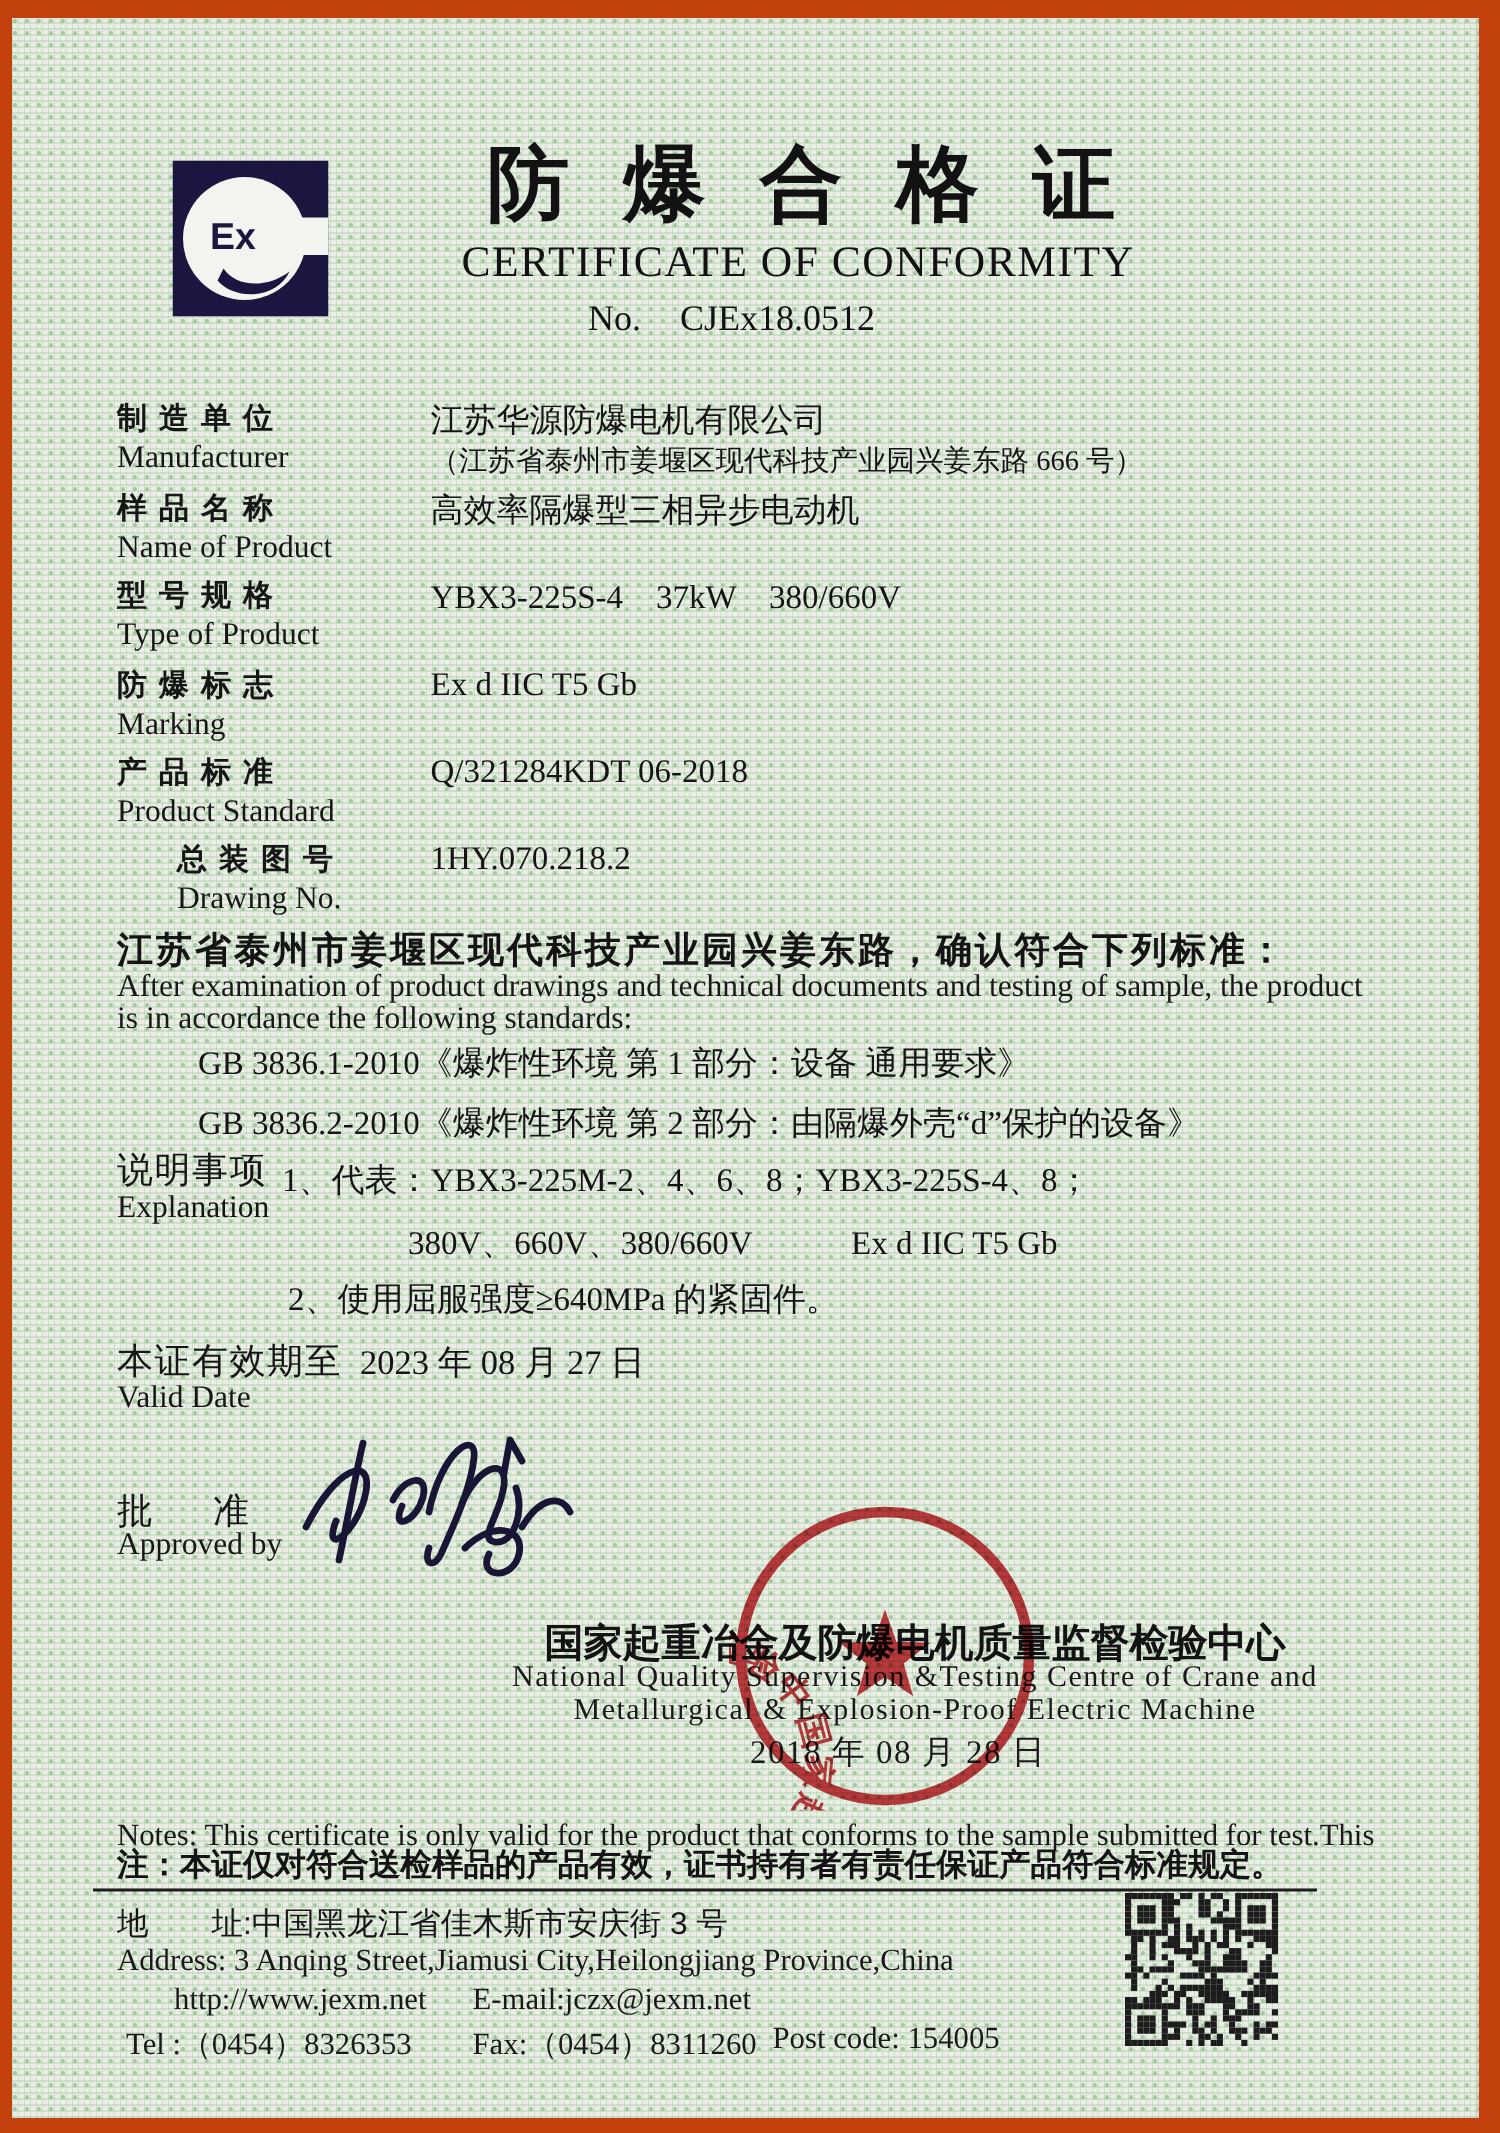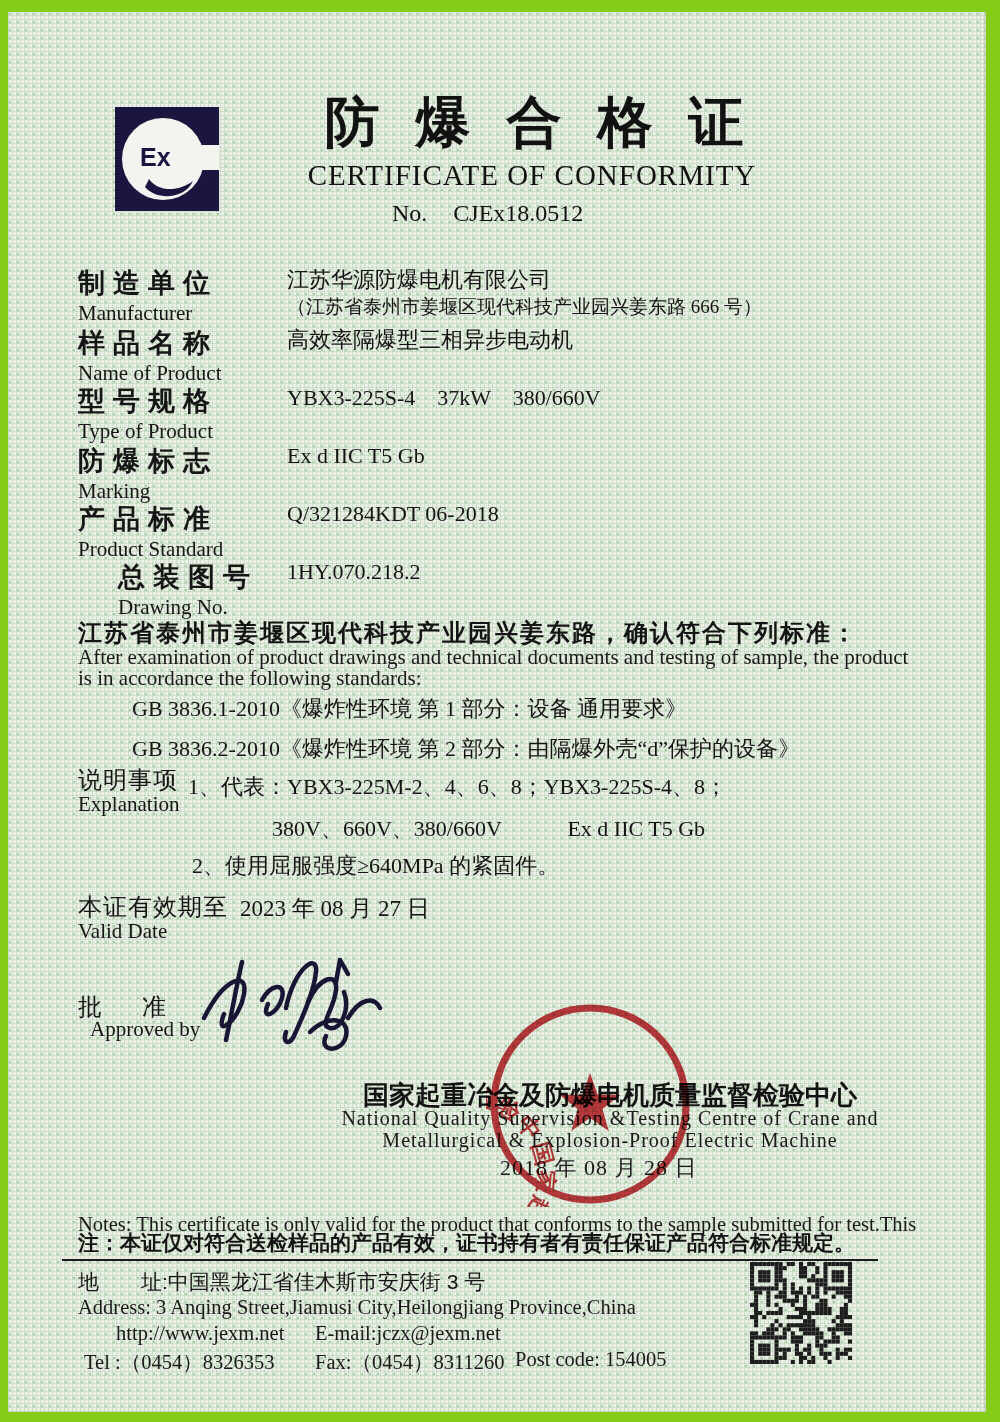--- a/index.html
+++ b/index.html
@@ -1,34 +1,34 @@
 <!DOCTYPE html>
 <html><head>
 <meta charset="utf-8">
 <style>
   html,body{margin:0;padding:0;background:#f6f6f4;}
-  .page{position:relative;width:1000px;height:1422px;background:#84cc16;overflow:hidden;
+  .page{position:relative;width:1000px;height:1422px;background:#c2410c;overflow:hidden;
         font-family:"Liberation Sans",sans-serif;color:#1a1a1a;}
   .paper{position:absolute;left:8px;top:12px;width:978px;height:1400px;
     background-color:#e9efe5;
     background-image:
       radial-gradient(circle at 2px 2px, rgba(106,160,100,.50) 1.1px, transparent 1.6px),
       repeating-linear-gradient(0deg, rgba(120,170,115,.22) 0 1px, transparent 1px 4px),
       repeating-linear-gradient(90deg, rgba(120,170,115,.22) 0 1px, transparent 1px 4px);
     background-size:8px 8px,4px 4px,4px 4px;
     box-shadow:inset -2px 0 3px rgba(0,0,0,.08);}
   .abs{position:absolute;white-space:nowrap;}
   .cn{font-family:"Liberation Sans",sans-serif;}
   .en{font-family:"Liberation Serif",serif;}
   .title-cn{left:252px;top:86px;width:560px;text-align:center;font-size:55px;font-weight:700;
             letter-spacing:36px;padding-left:20px;color:#121212;}
   .title-en{left:252px;top:159px;width:560px;text-align:center;font-size:29px;letter-spacing:1px;color:#121212;}
   .no-line{left:392px;top:200px;font-size:24px;color:#121212;}
   .no-line .num{margin-left:26px;}
-  .lbl-cn{font-size:27px;font-weight:600;letter-spacing:8px;color:#161616;}
+  .lbl-cn{font-size:20px;font-weight:600;letter-spacing:8px;color:#161616;}
   .lbl-en{font-size:21px;font-family:"Liberation Serif",serif;color:#161616;}
   .val{font-size:22px;font-family:"Liberation Serif",serif;color:#141414;}
   .val2{font-size:19px;font-family:"Liberation Serif",serif;color:#141414;}
   .stmt-h{left:78px;top:617px;font-size:24px;font-weight:700;letter-spacing:2px;color:#141414;}
   .stmt-en{font-size:21px;color:#191919;}
   .gb{font-size:22px;color:#141414;}
   .expl-item{font-size:22px;color:#141414;}
   .sec-lbl-cn{font-size:24px;font-weight:400;letter-spacing:1px;color:#161616;}
   .issuer-cn{left:340px;top:1078px;width:540px;text-align:center;font-size:26px;font-weight:700;color:#131313;}
   .issuer-en{width:620px;text-align:center;font-size:20px;letter-spacing:1px;color:#191919;}
@@ -100,21 +100,21 @@
   <div class="abs en lbl-en" style="left:78px;top:792px;">Explanation</div>
   <div class="abs en expl-item" style="left:188px;top:772px;">1、代表：YBX3-225M-2、4、6、8；YBX3-225S-4、8；</div>
   <div class="abs en expl-item" style="left:272px;top:814px;">380V、660V、380/660V　　　Ex d IIC T5 Gb</div>
   <div class="abs en expl-item" style="left:192px;top:851px;">2、使用屈服强度≥640MPa 的紧固件。</div>
 
   <div class="abs cn sec-lbl-cn" style="left:78px;top:891px;">本证有效期至</div>
   <div class="abs en lbl-en" style="left:78px;top:919px;">Valid Date</div>
   <div class="abs en val" style="left:240px;top:893px;font-size:23px;">2023 年 08 月 27 日</div>
 
   <div class="abs cn sec-lbl-cn" style="left:78px;top:991px;letter-spacing:40px;">批准</div>
-  <div class="abs en lbl-en" style="left:78px;top:1017px;margin-left:12px;">Approved by</div>
+  <div class="abs en lbl-en" style="left:78px;top:1017px;">Approved by</div>
 
   <svg class="abs" style="left:190px;top:948px;" width="200" height="122" viewBox="0 0 200 122" fill="none" stroke="#181535" stroke-width="4.5" stroke-linecap="round">
     <path d="M14,70 C34,30 58,22 54,46 C50,72 24,92 34,66"></path>
     <path d="M52,14 C46,40 40,74 36,92"></path>
     <path d="M72,52 C80,36 96,34 92,50 C88,66 70,74 78,56"></path>
     <path d="M96,60 C104,20 128,4 126,24 C124,44 112,70 104,88 C100,97 92,96 96,84"></path>
     <path d="M118,54 C130,28 148,24 146,42 C144,62 128,78 140,80 C152,82 160,60 154,44"></path>
     <path d="M150,12 L146,34 M150,12 L158,26"></path>
     <path d="M120,84 C138,66 160,70 156,88 C152,106 128,104 136,88"></path>
     <path d="M158,70 C170,50 184,48 190,60"></path>

